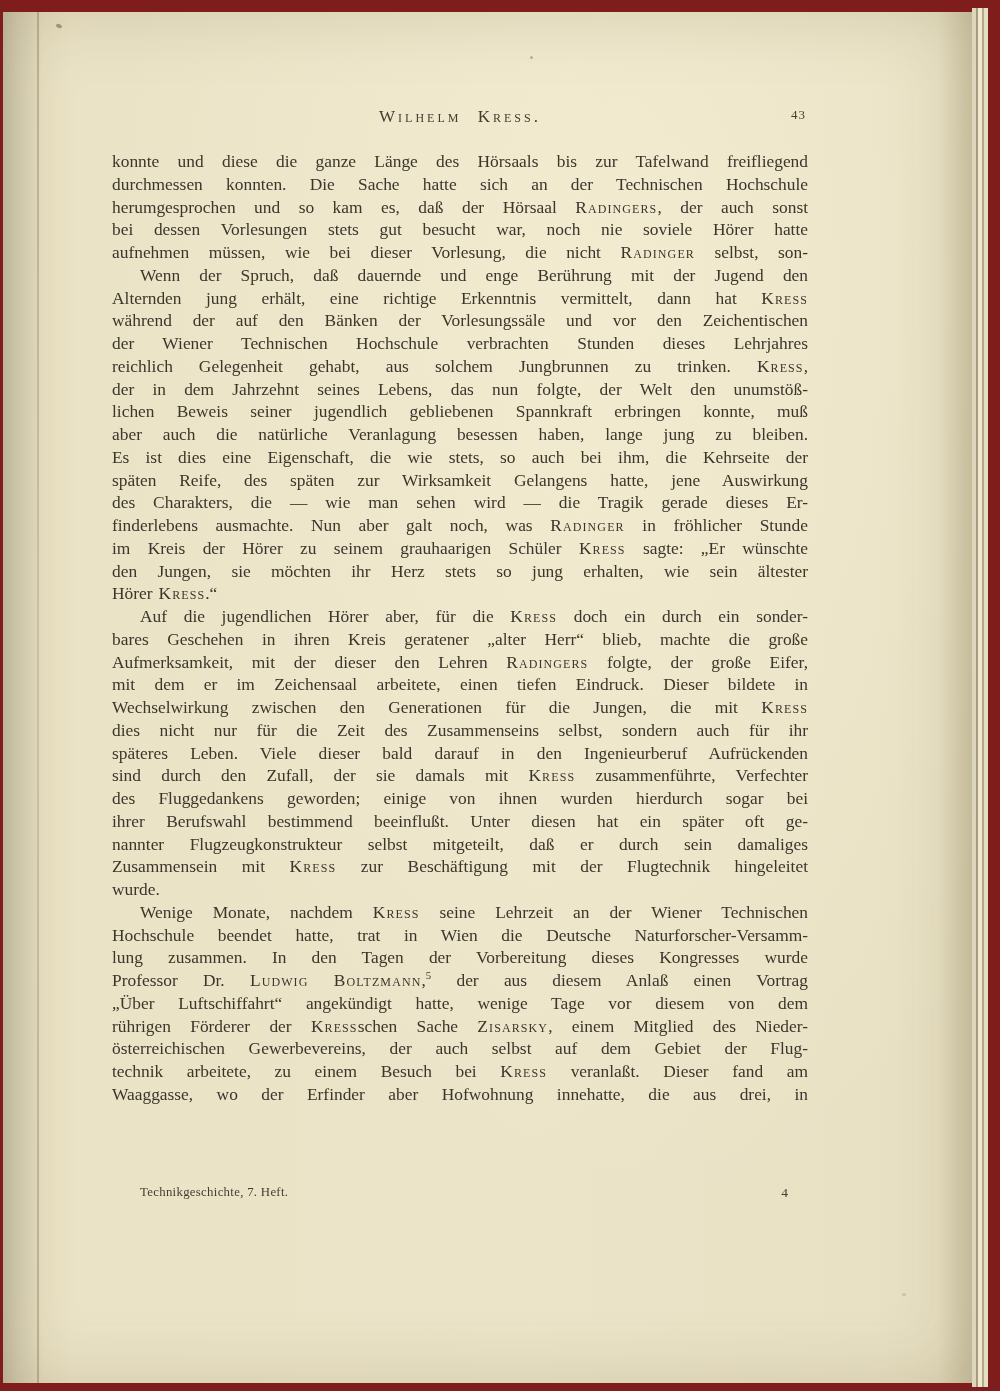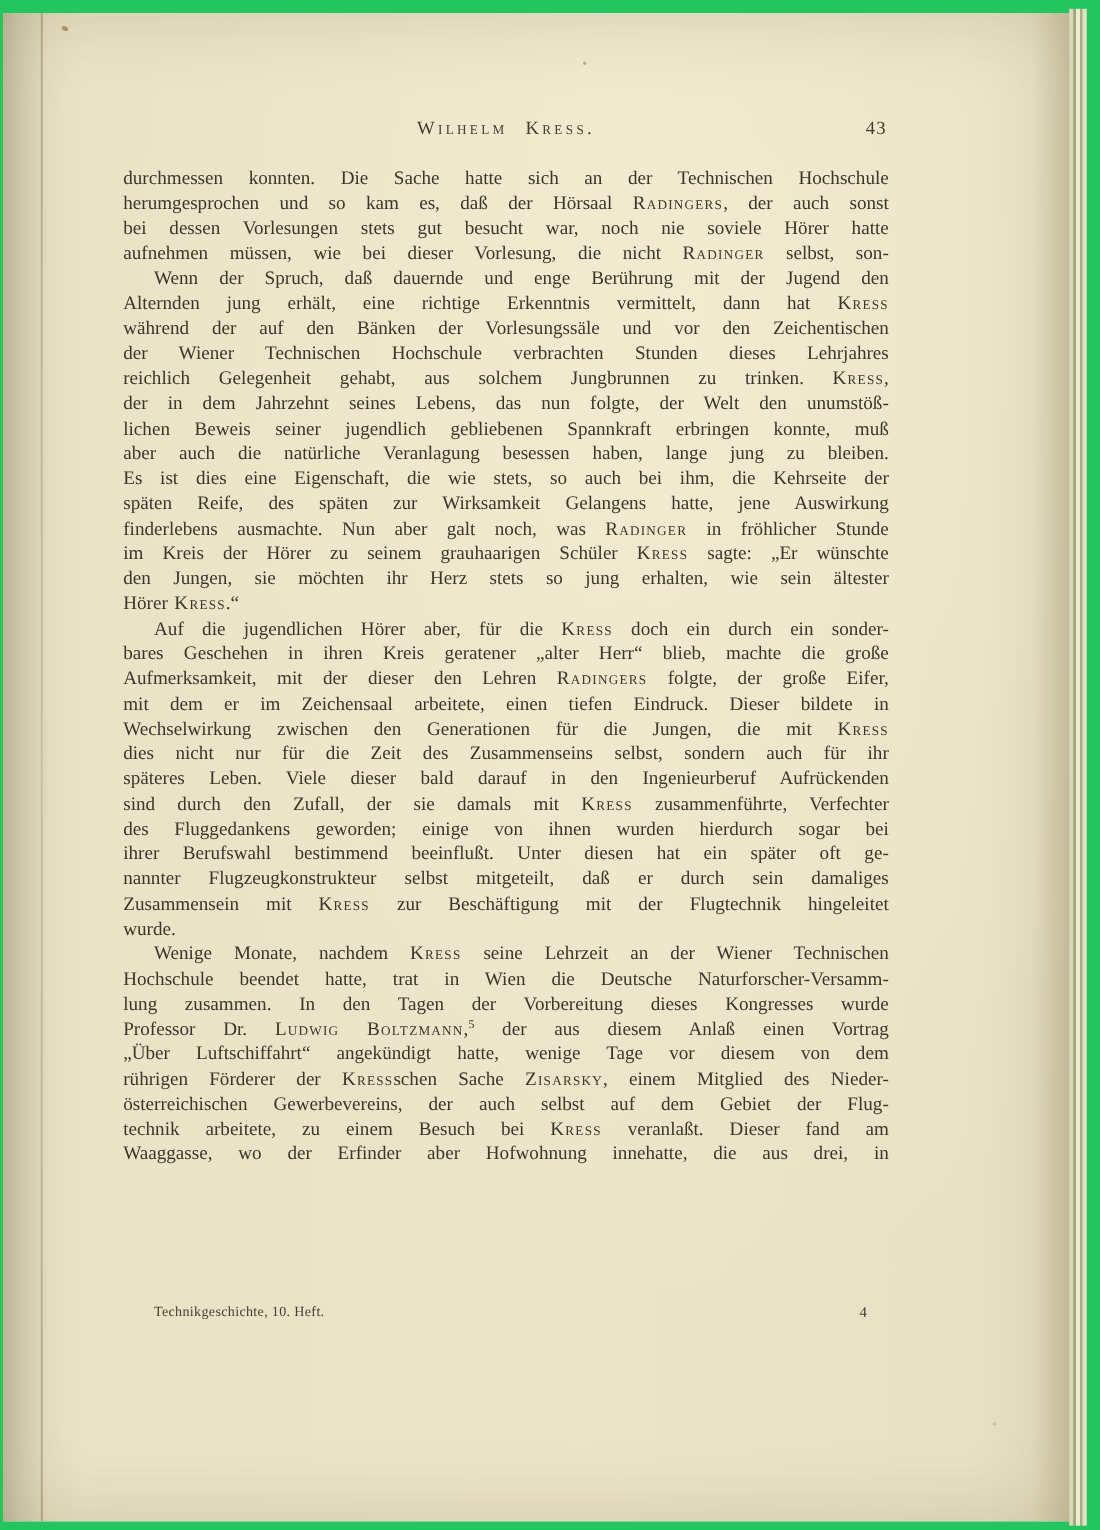--- a/index.html
+++ b/index.html
@@ -1,17 +1,17 @@
 <!DOCTYPE html>
 <html><head>
 <meta charset="utf-8">
 <style>
   html,body{margin:0;padding:0;}
   body{width:1000px;height:1391px;font-family:"Liberation Serif", serif;}
-  .scan{position:relative;width:1000px;height:1391px;background:#22c55e;overflow:hidden;}
+  .scan{position:relative;width:1000px;height:1391px;background:#7f1d1d;overflow:hidden;}
 
   
   .page{
     position:absolute;left:3px;top:12px;width:969px;height:1371px;
     background:
       radial-gradient(ellipse at 65% 20%, rgba(255,250,225,.35), rgba(0,0,0,0) 60%),
       linear-gradient(90deg,#c7bfa4 0,#d6ceb2 14px,#ded6ba 28px,#e7dfc1 40px,#ebe3c6 70px,#ece4c8 55%,#e9e1c4 90%,#e3dbbd 100%),
       #ebe3c6;
     box-shadow:inset 0 0 70px rgba(110,95,55,.22);
   }
@@ -25,21 +25,21 @@
   .s1{left:972px;width:4px;background:#ded6ba;}
   .s2{left:976px;width:2px;background:#a59c7f;}
   .s3{left:978px;width:4px;background:#f0e9d0;}
   .s4{left:982px;width:2px;background:#b3aa8c;}
   .s5{left:984px;width:4px;background:#e6deC3;}
 
   
   .header-row{position:absolute;left:109px;top:95px;width:696px;height:26px;color:#433d31;}
   .running-title{position:absolute;left:0;right:0;text-align:center;
     font-variant:small-caps;font-size:17px;letter-spacing:3px;word-spacing:9px;}
-  .page-number{position:absolute;right:2px;top:0;font-size:17px;letter-spacing:1px;}
+  .page-number{position:absolute;right:2px;top:0;font-size:13px;letter-spacing:1px;}
 
   
   .text-block{position:absolute;left:109px;top:138px;width:696px;color:#3b362c;
     font-size:17.4px;word-spacing:1.6px;}
   .paragraph{margin:0;}
   .line{line-height:22.75px;height:22.75px;text-align:justify;text-align-last:justify;}
   .line.last{text-align-last:left;}
   .line.indent{text-indent:28px;}
   .sc{font-variant:small-caps;letter-spacing:1.1px;}
   sup{font-size:.62em;vertical-align:super;line-height:0;}
@@ -70,36 +70,38 @@
     <div class="crease"></div>
     <div class="right-shade"></div>
 
     <div class="header-row">
       <div class="running-title">Wilhelm Kress.</div>
       <div class="page-number">43</div>
     </div>
 
     <div class="text-block">
         <div class="paragraph">
+          <div class="line">konnte und diese die ganze Länge des Hörsaals bis zur Tafelwand freifliegend</div>
           <div class="line">durchmessen konnten. Die Sache hatte sich an der Technischen Hochschule</div>
           <div class="line">herumgesprochen und so kam es, daß der Hörsaal <span class="sc">Radingers</span>, der auch sonst</div>
           <div class="line">bei dessen Vorlesungen stets gut besucht war, noch nie soviele Hörer hatte</div>
           <div class="line">aufnehmen müssen, wie bei dieser Vorlesung, die nicht <span class="sc">Radinger</span> selbst, son-</div>
         </div>
         <div class="paragraph">
           <div class="line indent">Wenn der Spruch, daß dauernde und enge Berührung mit der Jugend den</div>
           <div class="line">Alternden jung erhält, eine richtige Erkenntnis vermittelt, dann hat <span class="sc">Kress</span></div>
           <div class="line">während der auf den Bänken der Vorlesungssäle und vor den Zeichentischen</div>
           <div class="line">der Wiener Technischen Hochschule verbrachten Stunden dieses Lehrjahres</div>
           <div class="line">reichlich Gelegenheit gehabt, aus solchem Jungbrunnen zu trinken. <span class="sc">Kress</span>,</div>
           <div class="line">der in dem Jahrzehnt seines Lebens, das nun folgte, der Welt den unumstöß-</div>
           <div class="line">lichen Beweis seiner jugendlich gebliebenen Spannkraft erbringen konnte, muß</div>
           <div class="line">aber auch die natürliche Veranlagung besessen haben, lange jung zu bleiben.</div>
           <div class="line">Es ist dies eine Eigenschaft, die wie stets, so auch bei ihm, die Kehrseite der</div>
           <div class="line">späten Reife, des späten zur Wirksamkeit Gelangens hatte, jene Auswirkung</div>
+          <div class="line">des Charakters, die — wie man sehen wird — die Tragik gerade dieses Er-</div>
           <div class="line">finderlebens ausmachte. Nun aber galt noch, was <span class="sc">Radinger</span> in fröhlicher Stunde</div>
           <div class="line">im Kreis der Hörer zu seinem grauhaarigen Schüler <span class="sc">Kress</span> sagte: „Er wünschte</div>
           <div class="line">den Jungen, sie möchten ihr Herz stets so jung erhalten, wie sein ältester</div>
           <div class="line last">Hörer <span class="sc">Kress</span>.“</div>
         </div>
         <div class="paragraph">
           <div class="line indent">Auf die jugendlichen Hörer aber, für die <span class="sc">Kress</span> doch ein durch ein sonder-</div>
           <div class="line">bares Geschehen in ihren Kreis geratener „alter Herr“ blieb, machte die große</div>
           <div class="line">Aufmerksamkeit, mit der dieser den Lehren <span class="sc">Radingers</span> folgte, der große Eifer,</div>
           <div class="line">mit dem er im Zeichensaal arbeitete, einen tiefen Eindruck. Dieser bildete in</div>
@@ -120,21 +122,21 @@
           <div class="line">Professor Dr. <span class="sc">Ludwig</span> <span class="sc">Boltzmann</span>,<sup>5</sup> der aus diesem Anlaß einen Vortrag</div>
           <div class="line">„Über Luftschiffahrt“ angekündigt hatte, wenige Tage vor diesem von dem</div>
           <div class="line">rührigen Förderer der <span class="sc">Kress</span>schen Sache <span class="sc">Zisarsky</span>, einem Mitglied des Nieder-</div>
           <div class="line">österreichischen Gewerbevereins, der auch selbst auf dem Gebiet der Flug-</div>
           <div class="line">technik arbeitete, zu einem Besuch bei <span class="sc">Kress</span> veranlaßt. Dieser fand am</div>
           <div class="line">Waaggasse, wo der Erfinder aber Hofwohnung innehatte, die aus drei, in</div>
         </div>
       </div>
 
     <div class="footer-row">
-      <div class="journal">Technikgeschichte, 10. Heft.</div>
+      <div class="journal">Technikgeschichte, 7. Heft.</div>
       <div class="signature">4</div>
     </div>
 
     <div class="speck sp1"></div>
     <div class="speck sp2"></div>
     <div class="speck sp3"></div>
   </div>
 </div>
 
 </body></html>

